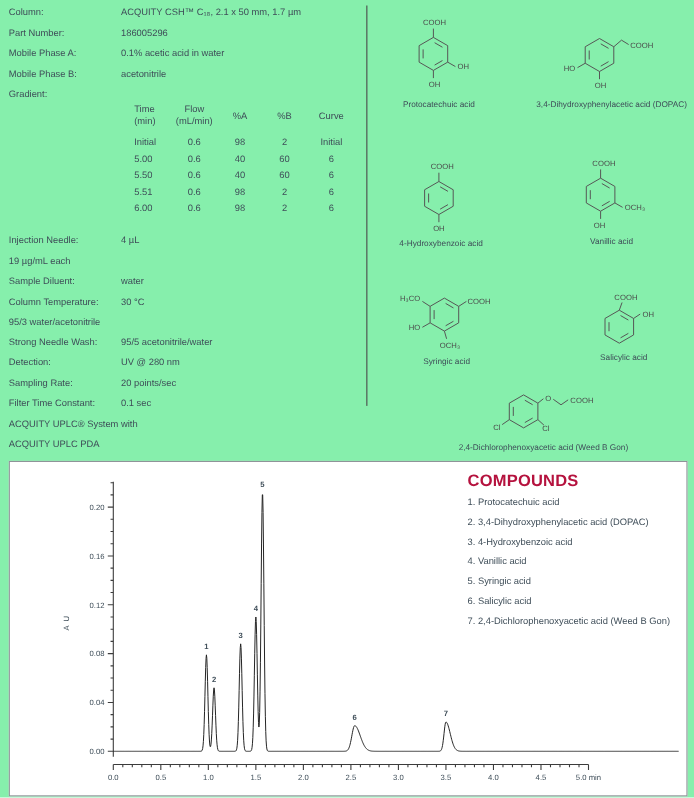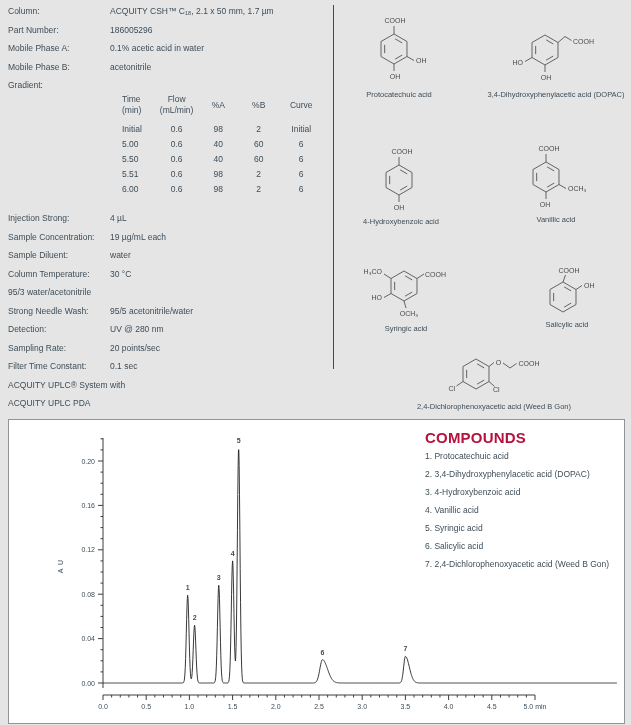--- a/index.html
+++ b/index.html
@@ -1,17 +1,17 @@
 <!DOCTYPE html>
 <html><head>
 <meta charset="utf-8">
 <style>
   html,body{margin:0;padding:0;background:#fff;}
   .page{
-    position:relative;width:631px;height:725px;background:#e5e5e5;overflow:hidden;
+    position:relative;width:631px;height:725px;background:#86efac;overflow:hidden;
     font-family:"Liberation Sans","DejaVu Sans",sans-serif;color:#3e4d58;
   }
   
   .method{position:absolute;left:8px;top:2px;width:328px;font-size:8.5px;}
   .mrow{display:flex;align-items:flex-start;line-height:18.5px;}
   .mrow .lbl{width:102px;flex:0 0 102px;}
   .mrow .val{flex:1;}
   table.gt{border-collapse:collapse;margin:12px;}
   table.gt th, table.gt td{padding:0;font-weight:normal;font-size:8.5px;color:#3e4d58;}
   table.gt thead th{height:34px;vertical-align:middle;line-height:11px;}
@@ -104,25 +104,24 @@
                 <td class="c1">0.6</td>
                 <td class="c2">98</td>
                 <td class="c3">2</td>
                 <td class="c4">6</td>
               </tr>
             </tbody>
           </table>
         </span>
       </div>
       <div class="mrow">
-        <span class="lbl">Injection Strong:</span>
+        <span class="lbl">Injection Needle:</span>
         <span class="val">4 µL</span>
       </div>
       <div class="mrow">
-        <span class="lbl">Sample Concentration:</span>
         <span class="val">19 µg/mL each</span>
       </div>
       <div class="mrow">
         <span class="lbl">Sample Diluent:</span>
         <span class="val">water</span>
       </div>
       <div class="mrow">
         <span class="lbl">Column Temperature:</span>
         <span class="val">30 °C</span>
       </div>

